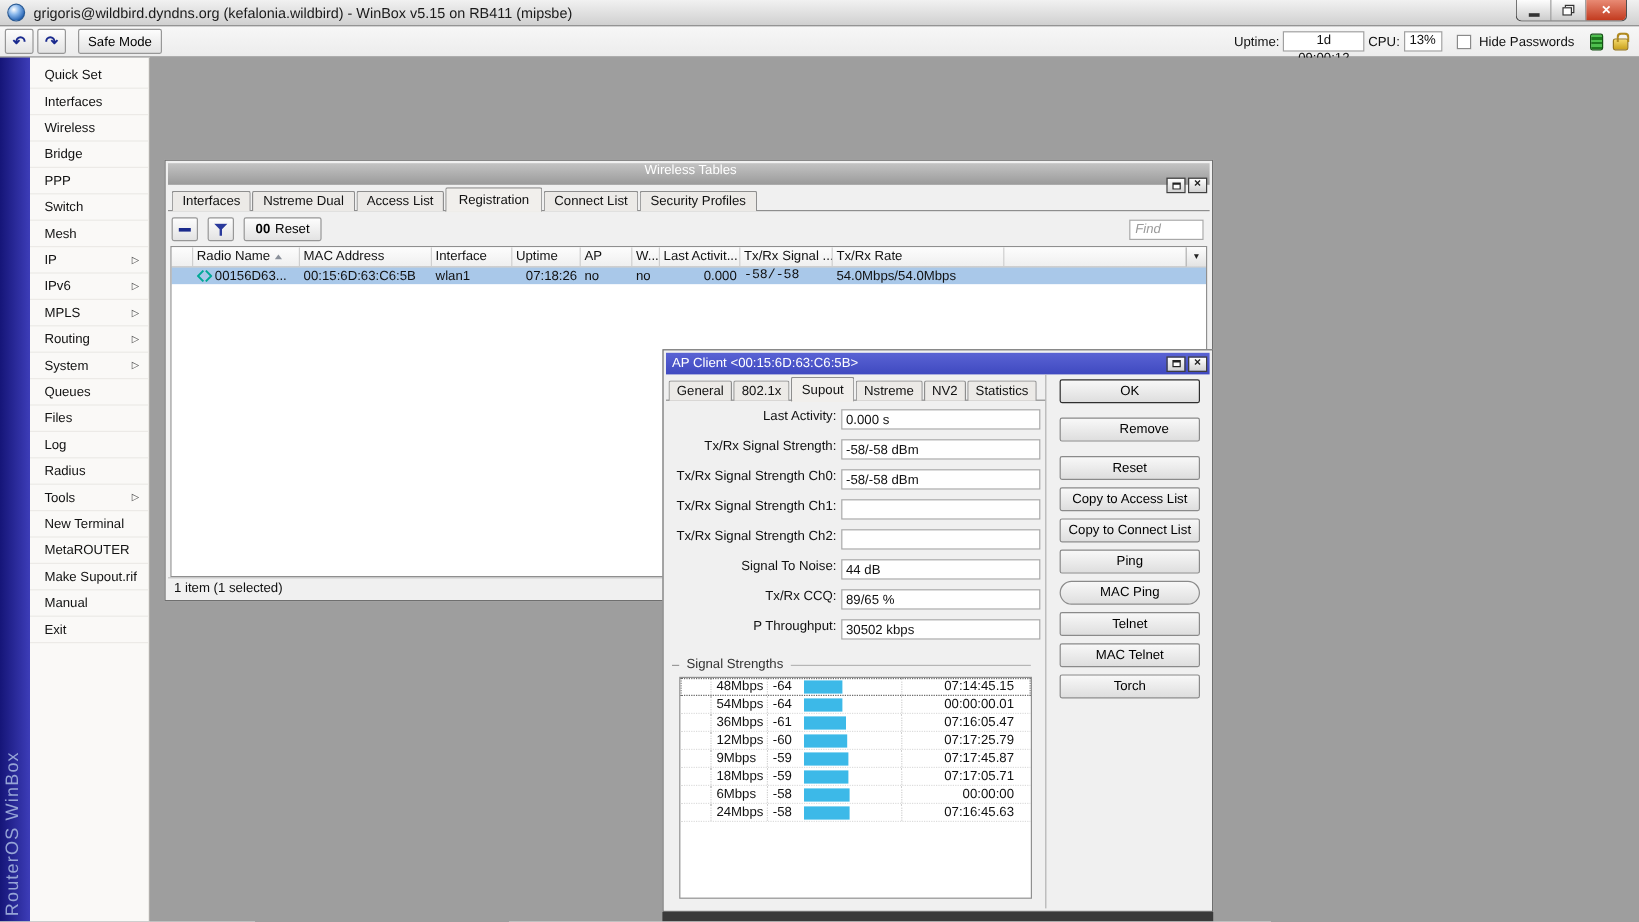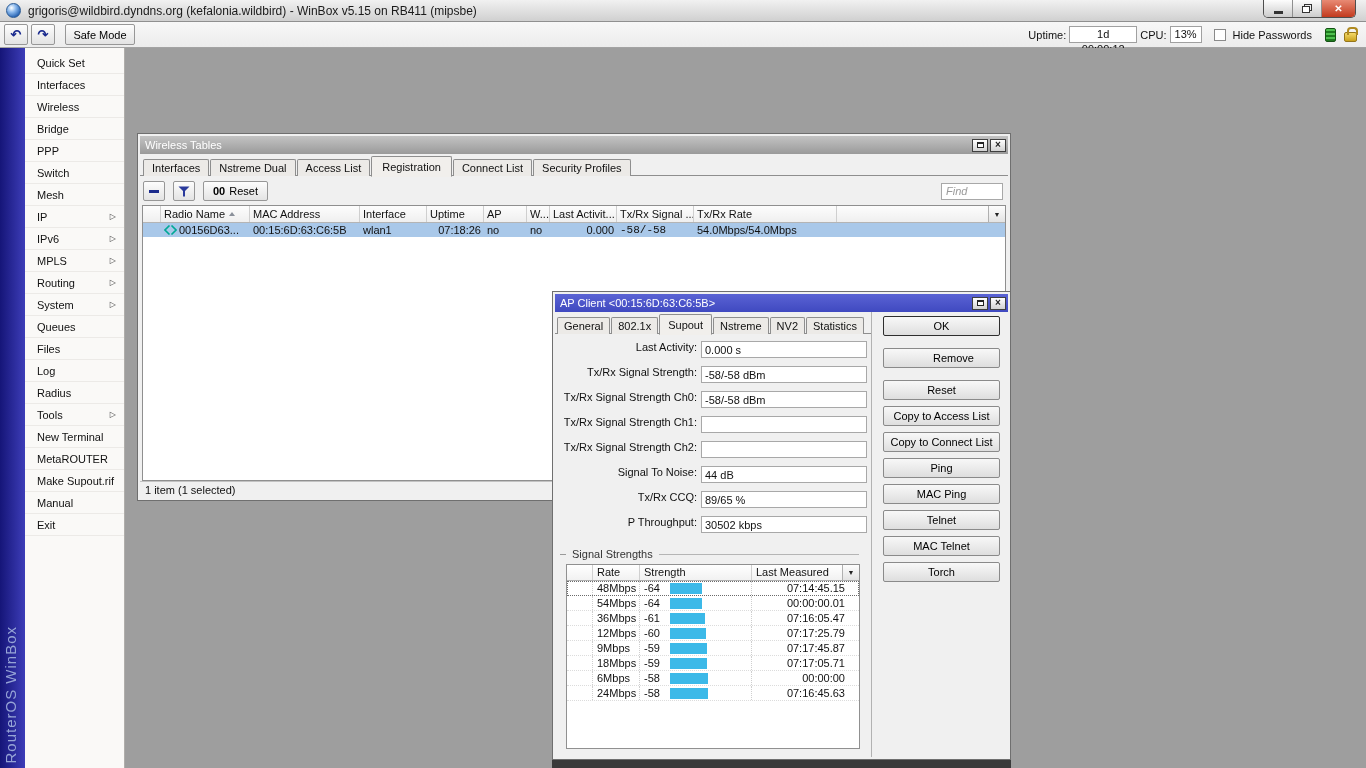--- a/index.html
+++ b/index.html
@@ -56,21 +56,21 @@
   .menu-item { height:22px; display:flex; align-items:center; padding:0 8px 0 12px;
     border-bottom:1px solid #eceae7; position:relative; cursor:default; }
   .menu-label { white-space:nowrap; }
   .menu-arrow { margin-left:auto; font-size:8px; color:#444; }
   .workspace { flex:1; background:#9e9e9e; }
 
   
   .subwin { position:absolute; background:#f0f0f0; border:1px solid #6f6f6f; padding:2px;
     display:flex; flex-direction:column; }
   .sw-titlebar { height:18px; display:flex; align-items:center; padding:0 2px 0 5px; color:#fff; flex:0 0 auto; }
-  .sw-titlebar.inactive { background:linear-gradient(#c3c3c3,#9a9a9a); }
+  .sw-titlebar.inactive { background:linear-gradient(#c3c3c3,#9a9a9a);flex-direction:column; }
   .sw-titlebar.active { background:linear-gradient(#5a63d4,#3f49c0); }
   .sw-title { white-space:nowrap; }
   .sw-ctrls { margin-left:auto; display:flex; gap:2px; }
   .swc { width:16px; height:13px; background:linear-gradient(#ffffff,#d2d2d2); border:1px solid #3f3f3f;
     display:flex; align-items:center; justify-content:center; }
   .swc .sq { width:7px; height:6px; border:1px solid #222; border-top:2px solid #222; background:#fdfdfd; }
   .swc .x  { font-weight:bold; font-size:10px; line-height:1; color:#222; margin-top:-1px; }
 
   
   .tabstrip { position:relative; display:flex; align-items:flex-end; height:22px; padding:0 3px; flex:0 0 auto; }
@@ -446,27 +446,20 @@
               <label class="field-label">P Throughput:</label>
               <input type="text" class="field-input" readonly="" value="30502 kbps" style="">
             </div>
           </div>
         <div class="groupbox-label">
           <span class="gb-dash"></span>
           <span class="gb-text">Signal Strengths</span>
           <span class="gb-line"></span>
         </div>
         <div class="sig-table">
-          <div class="sig-header" id="sig-header">
-              <div class="sig-hcell" style="width: 26px;"></div>
-              <div class="sig-hcell" style="width: 47px;">Rate</div>
-              <div class="sig-hcell" style="width: 112px;">Strength</div>
-              <div class="sig-hcell fill">Last Measured</div>
-              <div class="hdr-dd">▼</div>
-            </div>
           <div class="sig-body" id="sig-body">
               <div class="sig-row focused">
                 <div class="sig-cell" style="width: 26px;"></div>
                 <div class="sig-cell" style="width: 47px;">48Mbps</div>
                 <div class="sig-cell" style="width: 112px;">
                   <span class="snum">-64</span>
                   <span class="sbar" style="width: 32px; background: rgb(60, 185, 232);"></span>
                 </div>
                 <div class="sig-cell last fill">07:14:45.15</div>
               </div>
@@ -536,21 +529,21 @@
             </div>
         </div>
       </div>
       <div class="ap-right" id="ap-buttons">
           <button class="dlg-btn default" style="margin-bottom: 12px;">OK</button>
           <button class="dlg-btn" style="margin-bottom: 12px; padding-left: 24px;">Remove</button>
           <button class="dlg-btn" style="margin-bottom: 6px;">Reset</button>
           <button class="dlg-btn" style="margin-bottom: 6px;">Copy to Access List</button>
           <button class="dlg-btn" style="margin-bottom: 6px;">Copy to Connect List</button>
           <button class="dlg-btn" style="margin-bottom: 6px;">Ping</button>
-          <button class="dlg-btn" style="margin-bottom: 6px;">MAC Ping</button>
+          <button class="dlg-btn" style="margin-bottom: 6px; border-radius: 10px;">MAC Ping</button>
           <button class="dlg-btn" style="margin-bottom: 6px;">Telnet</button>
           <button class="dlg-btn" style="margin-bottom: 6px;">MAC Telnet</button>
           <button class="dlg-btn" style="margin-bottom: 0px;">Torch</button>
         </div>
     </div>
   </div>
 
   <div class="dlg-shadow"></div>
 </div>
 

